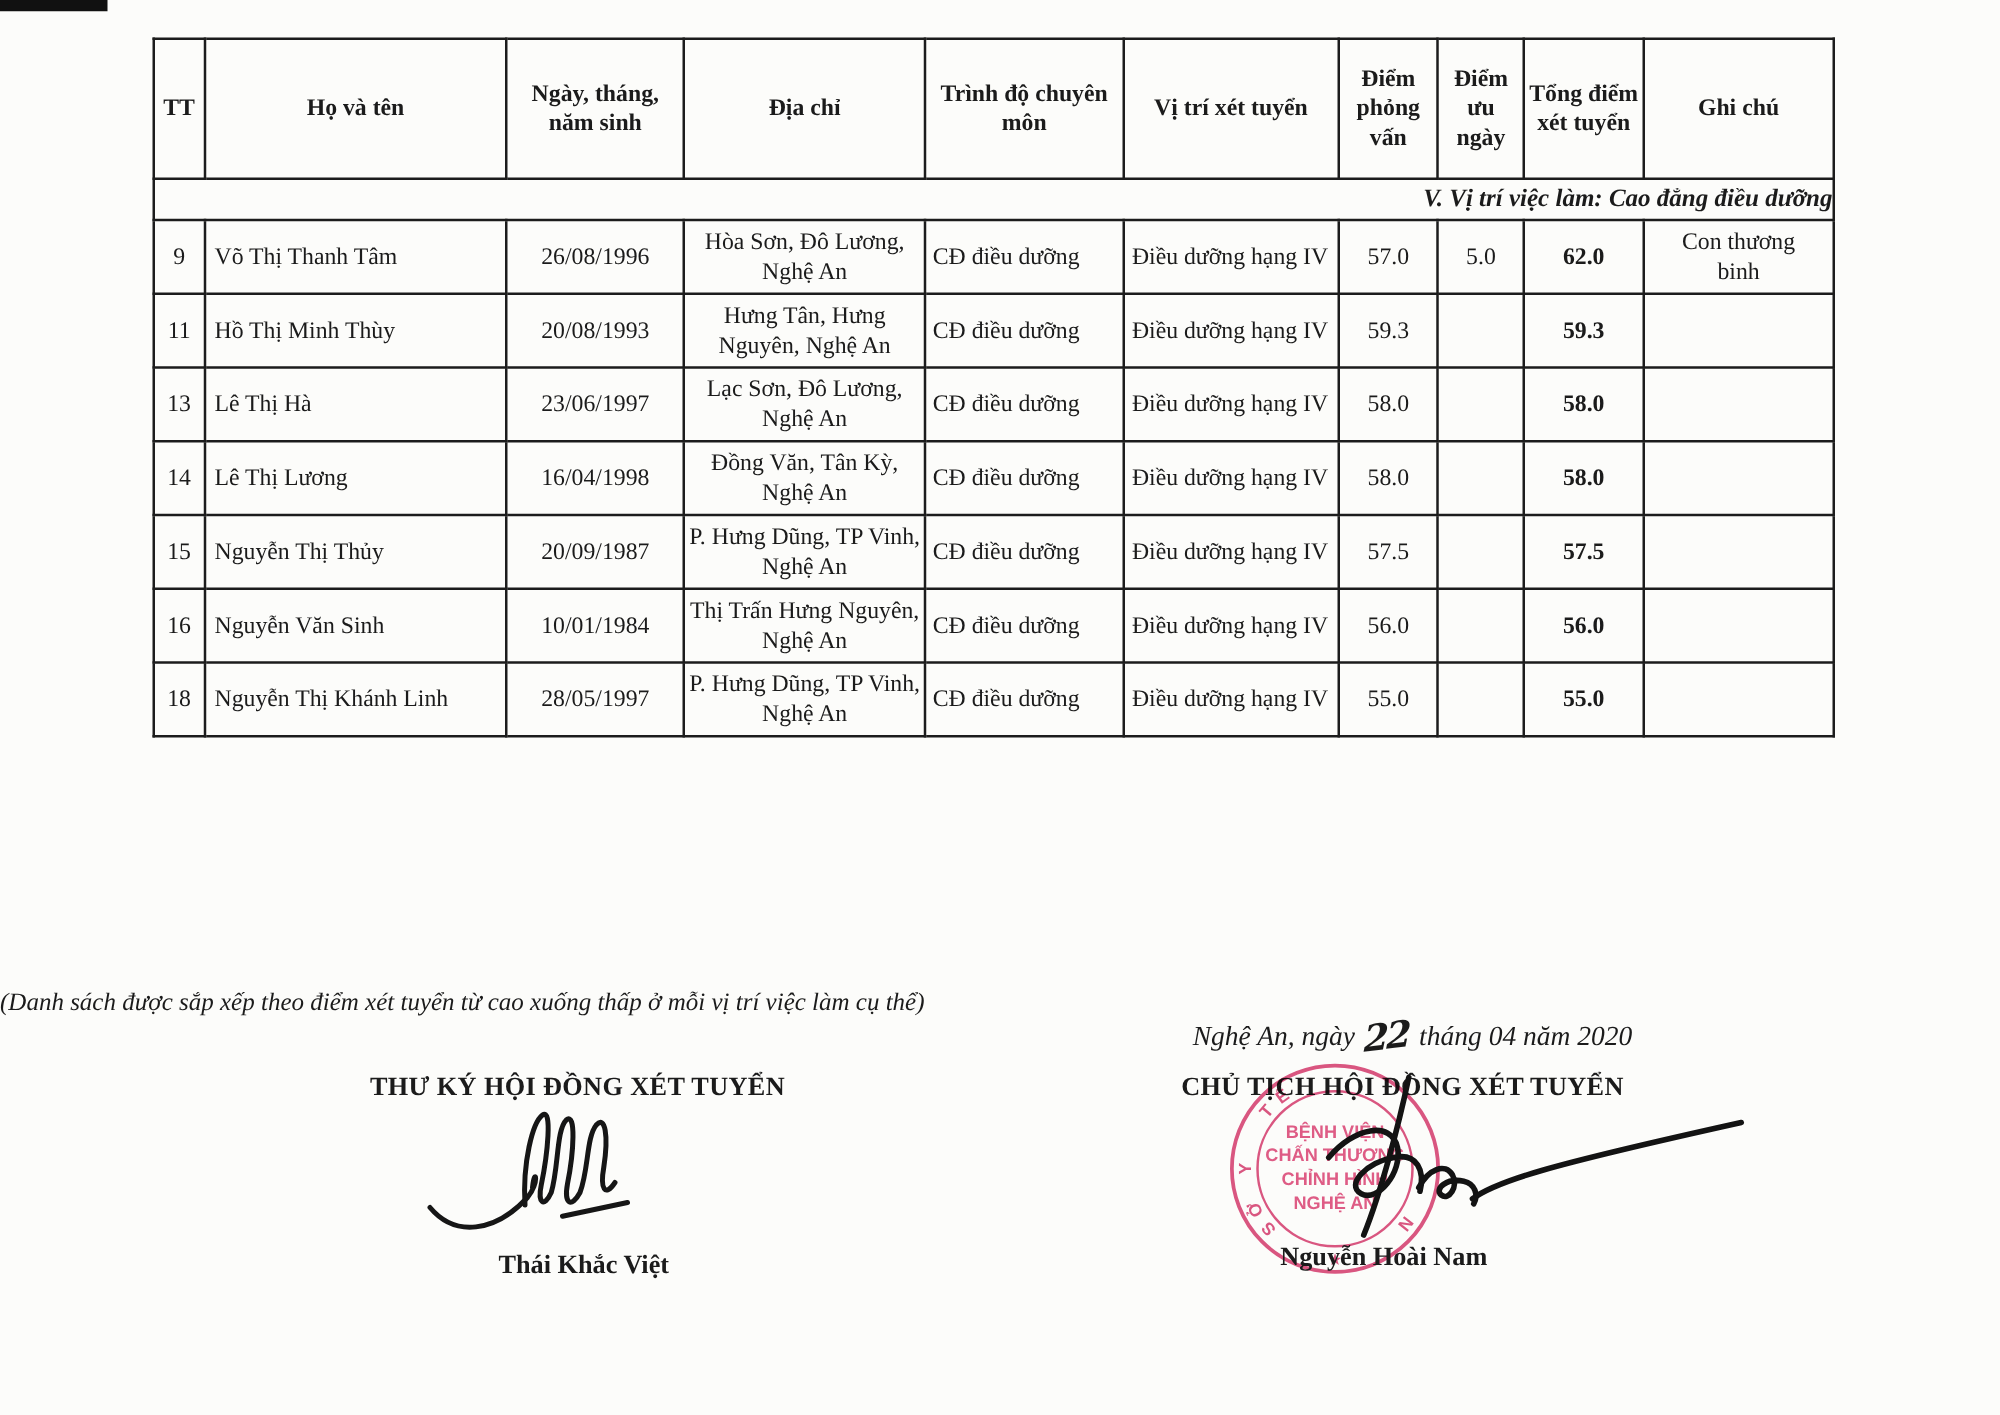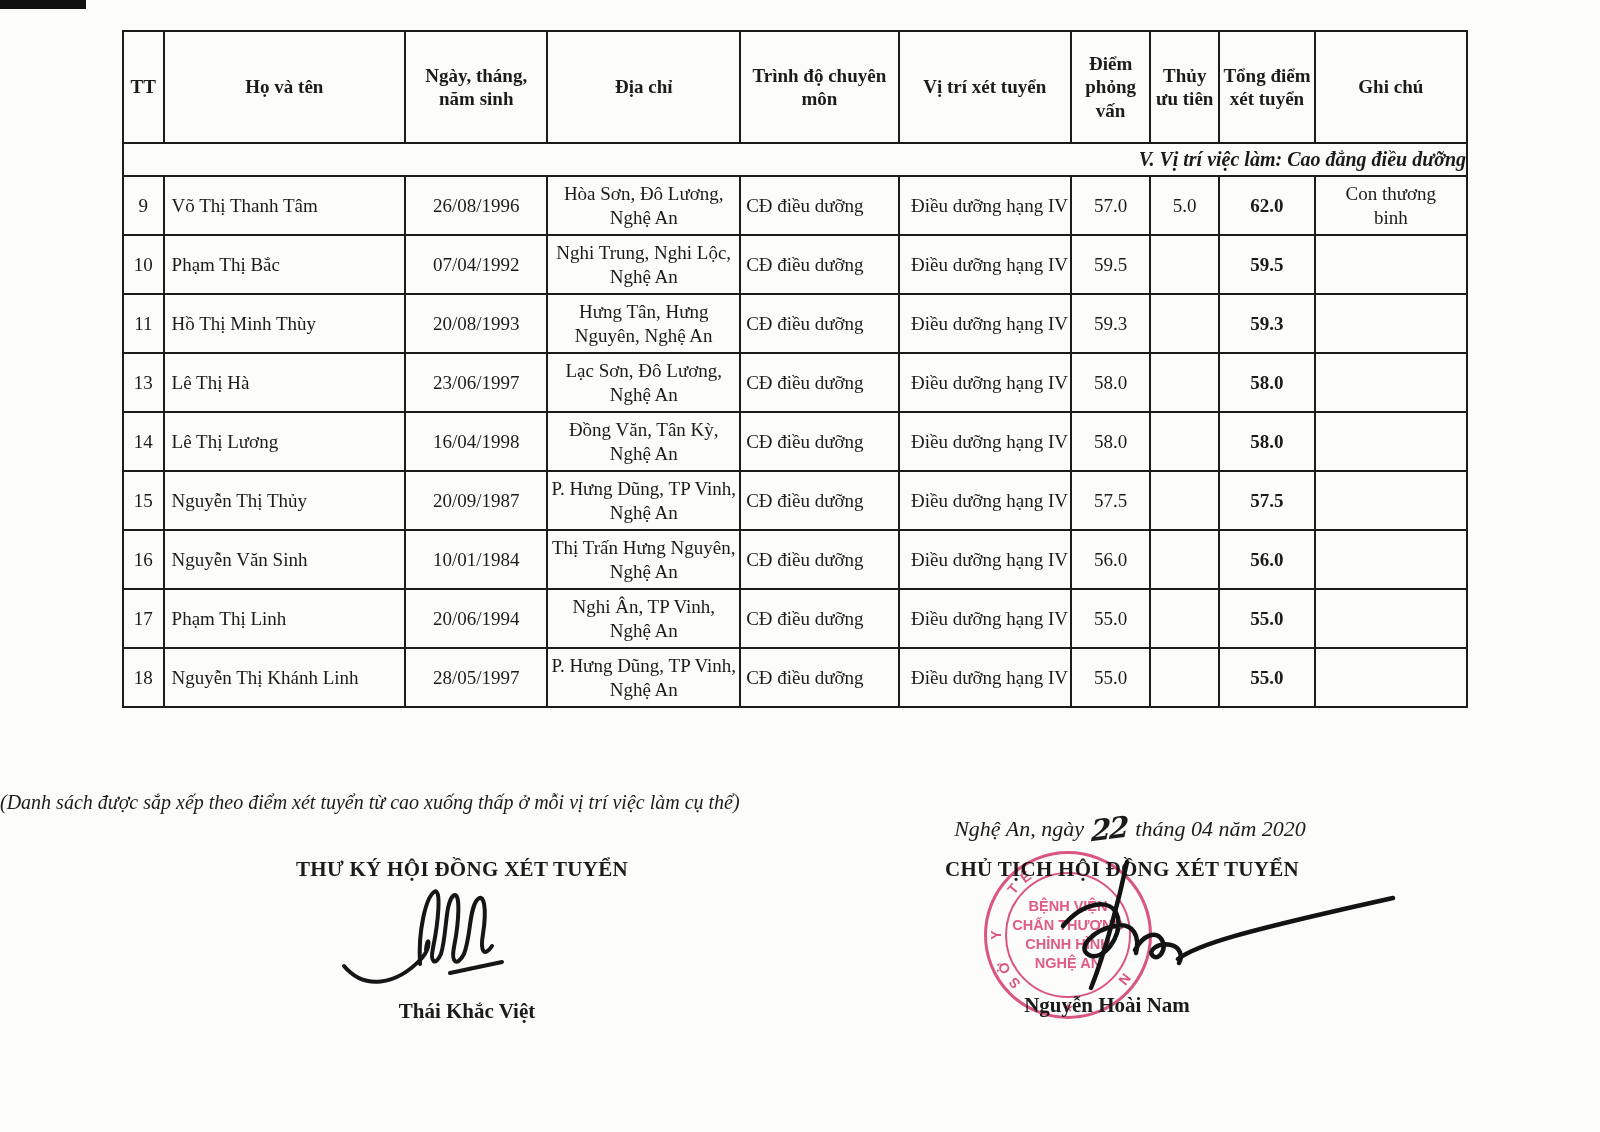--- a/index.html
+++ b/index.html
@@ -13,21 +13,21 @@
   table.results { position:absolute; left:122px; top:30px; border-collapse:collapse;
     table-layout:fixed; width:1346px; }
   table.results td, table.results th { border:2px solid #1c1c1c; vertical-align:middle;
     font-size:19px; line-height:1.22; overflow:hidden; }
   table.results thead th { height:112px; font-weight:bold; text-align:center; padding:2px 3px; }
   tr.section-row td { height:33px; font-weight:bold; font-style:italic; text-align:right;
     font-size:20px; }
   tr.data-row td { height:59px; text-align:center; padding:1px 2px; }
   tr.data-row td.c-name { text-align:left; padding-left:7px;margin-top:36px; }
   tr.data-row td.c-qual { text-align:left; padding-left:5px; }
-  tr.data-row td.c-pos  { text-align:right; padding-left:6px; }
+  tr.data-row td.c-pos  { text-align:left; padding-left:6px; }
   tr.data-row td.c-total { font-weight:bold; }
   tr.data-row td.c-note { padding:1px 22px; }
 
   
   .sort-note { position:absolute; left:0; top:791px; width:1600px; text-align:left;
     font-style:italic; font-size:20px; }
   .date-line { position:absolute; left:920px; top:816px; width:420px; text-align:center;
     font-style:italic; font-size:22px; }
   .hand-day { display:inline-block; font-weight:bold; font-style:italic; font-size:29px;
     font-family:"DejaVu Serif", serif; transform:rotate(-7deg) skewX(-8deg);
@@ -80,21 +80,21 @@
     </colgroup>
     <thead>
       <tr>
         <th>TT</th>
         <th>Họ và tên</th>
         <th>Ngày, tháng, năm sinh</th>
         <th>Địa chỉ</th>
         <th>Trình độ chuyên môn</th>
         <th>Vị trí xét tuyển</th>
         <th>Điểm phỏng vấn</th>
-        <th>Thủy ưu tiên</th>
+        <th>Điểm ưu ngày</th>
         <th>Tổng điểm xét tuyển</th>
         <th>Ghi chú</th>
       </tr>
     </thead>
     <tbody>
       <tr class="section-row">
         <td colspan="10">V. Vị trí việc làm: Cao đẳng điều dưỡng</td>
       </tr>
 
       <tr class="data-row">
@@ -103,32 +103,20 @@
         <td>26/08/1996</td>
         <td>Hòa Sơn, Đô Lương, Nghệ An</td>
         <td class="c-qual">CĐ điều dưỡng</td>
         <td class="c-pos">Điều dưỡng hạng IV</td>
         <td>57.0</td>
         <td>5.0</td>
         <td class="c-total">62.0</td>
         <td class="c-note">Con thương binh</td>
       </tr>
       <tr class="data-row">
-        <td>10</td>
-        <td class="c-name">Phạm Thị Bắc</td>
-        <td>07/04/1992</td>
-        <td>Nghi Trung, Nghi Lộc, Nghệ An</td>
-        <td class="c-qual">CĐ điều dưỡng</td>
-        <td class="c-pos">Điều dưỡng hạng IV</td>
-        <td>59.5</td>
-        <td></td>
-        <td class="c-total">59.5</td>
-        <td class="c-note"></td>
-      </tr>
-      <tr class="data-row">
         <td>11</td>
         <td class="c-name">Hồ Thị Minh Thùy</td>
         <td>20/08/1993</td>
         <td>Hưng Tân, Hưng Nguyên, Nghệ An</td>
         <td class="c-qual">CĐ điều dưỡng</td>
         <td class="c-pos">Điều dưỡng hạng IV</td>
         <td>59.3</td>
         <td></td>
         <td class="c-total">59.3</td>
         <td class="c-note"></td>
@@ -172,32 +160,20 @@
       <tr class="data-row">
         <td>16</td>
         <td class="c-name">Nguyễn Văn Sinh</td>
         <td>10/01/1984</td>
         <td>Thị Trấn Hưng Nguyên, Nghệ An</td>
         <td class="c-qual">CĐ điều dưỡng</td>
         <td class="c-pos">Điều dưỡng hạng IV</td>
         <td>56.0</td>
         <td></td>
         <td class="c-total">56.0</td>
-        <td class="c-note"></td>
-      </tr>
-      <tr class="data-row">
-        <td>17</td>
-        <td class="c-name">Phạm Thị Linh</td>
-        <td>20/06/1994</td>
-        <td>Nghi Ân, TP Vinh, Nghệ An</td>
-        <td class="c-qual">CĐ điều dưỡng</td>
-        <td class="c-pos">Điều dưỡng hạng IV</td>
-        <td>55.0</td>
-        <td></td>
-        <td class="c-total">55.0</td>
         <td class="c-note"></td>
       </tr>
       <tr class="data-row">
         <td>18</td>
         <td class="c-name">Nguyễn Thị Khánh Linh</td>
         <td>28/05/1997</td>
         <td>P. Hưng Dũng, TP Vinh, Nghệ An</td>
         <td class="c-qual">CĐ điều dưỡng</td>
         <td class="c-pos">Điều dưỡng hạng IV</td>
         <td>55.0</td>

